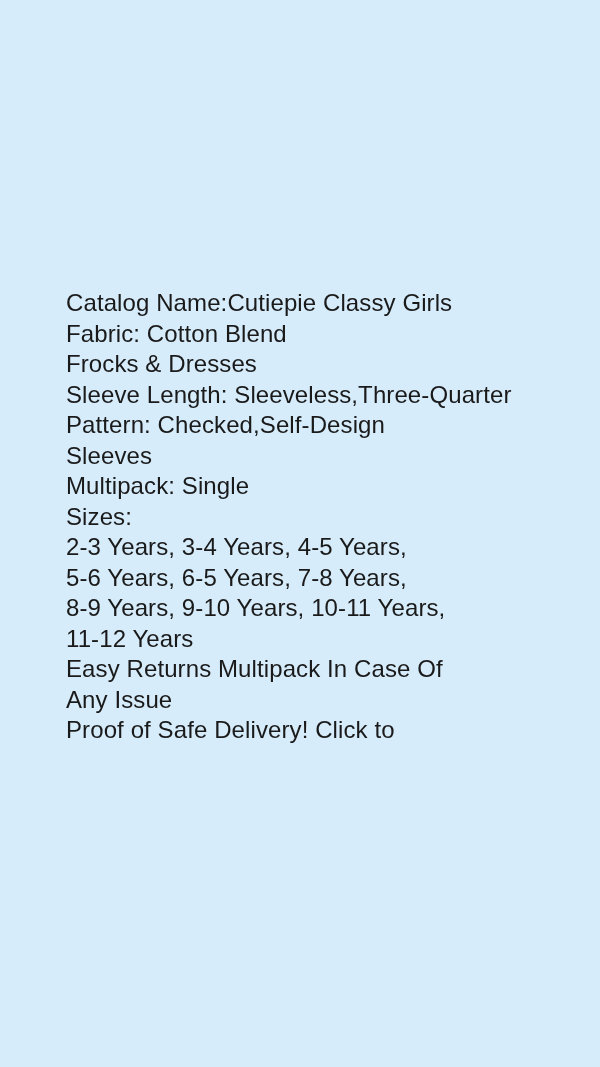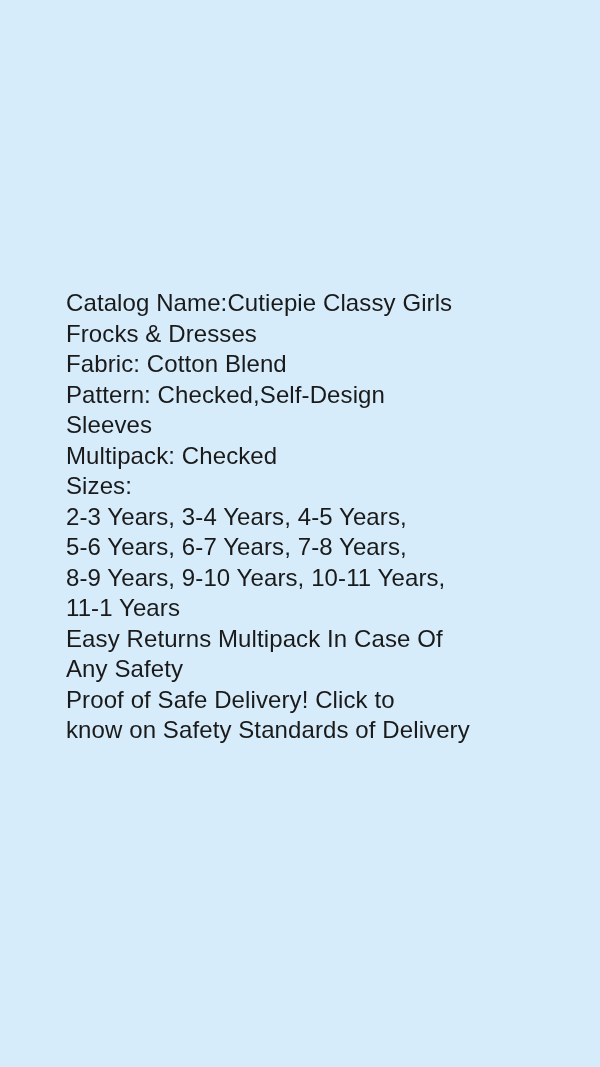--- a/index.html
+++ b/index.html
@@ -34,28 +34,28 @@
     white-space: pre-wrap;
     letter-spacing: 0.1px;
   }
 </style>
 </head>
 <body style="background: rgb(214, 236, 250);">
 
 <div class="page">
   <div class="description-block">
     <div class="desc-line">Catalog Name:Cutiepie Classy Girls</div>
+    <div class="desc-line">Fabric: Cotton Blend</div>
     <div class="desc-line">Frocks &amp; Dresses</div>
-    <div class="desc-line">Fabric: Cotton Blend</div>
+    <div class="desc-line">Sleeve Length: Sleeveless,Three-Quarter</div>
     <div class="desc-line">Pattern: Checked,Self-Design</div>
     <div class="desc-line">Sleeves</div>
-    <div class="desc-line">Multipack: Checked</div>
+    <div class="desc-line">Multipack: Single</div>
     <div class="desc-line">Sizes:</div>
     <div class="desc-line">2-3 Years, 3-4 Years, 4-5 Years,</div>
-    <div class="desc-line">5-6 Years, 6-7 Years, 7-8 Years,</div>
+    <div class="desc-line">5-6 Years, 6-5 Years, 7-8 Years,</div>
     <div class="desc-line">8-9 Years, 9-10 Years, 10-11 Years,</div>
-    <div class="desc-line">11-1 Years</div>
+    <div class="desc-line">11-12 Years</div>
     <div class="desc-line">Easy Returns Multipack In Case Of</div>
-    <div class="desc-line">Any Safety</div>
+    <div class="desc-line">Any Issue</div>
     <div class="desc-line">Proof of Safe Delivery! Click to</div>
-    <div class="desc-line">know on Safety Standards of Delivery</div>
   </div>
 </div>
 
 </body></html>

